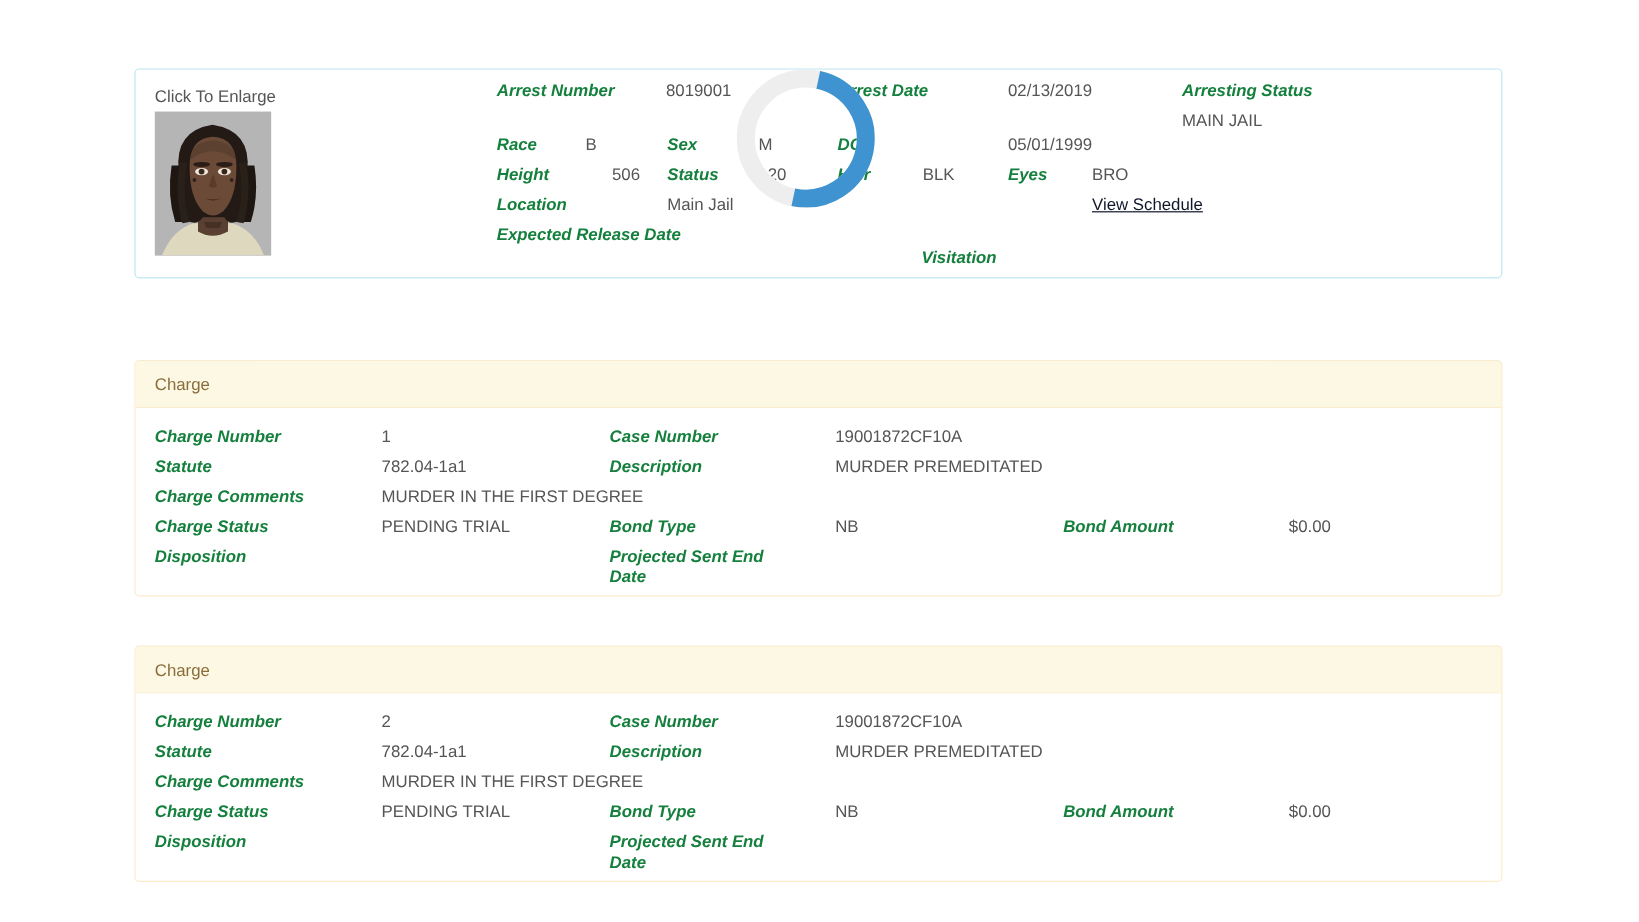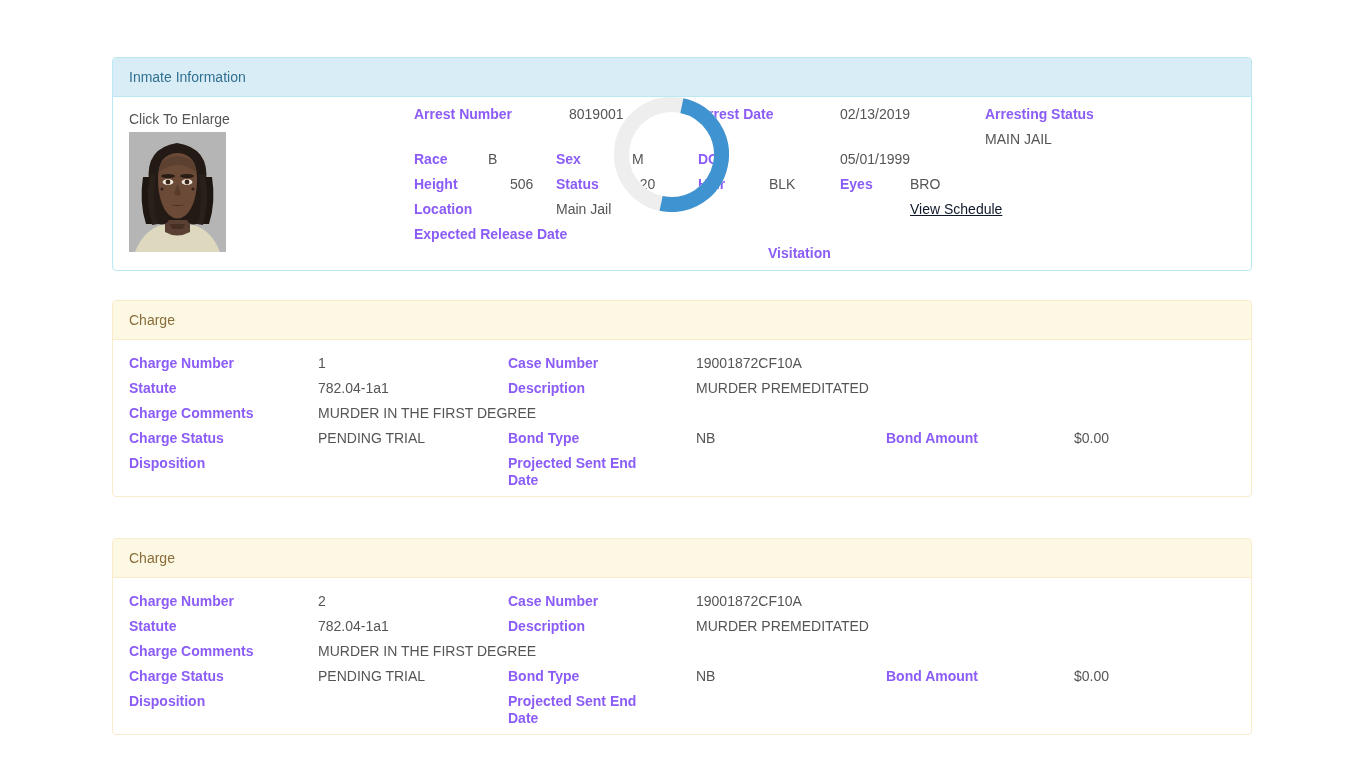--- a/index.html
+++ b/index.html
@@ -98,21 +98,21 @@
   }
   .mugshot svg { display: block; }
 
   
   .fld {
     position: absolute;
     font-size: 14px;
     line-height: 17px;
     white-space: nowrap;
   }
-  .lbl { font-weight: bold; color: #8b5cf6; }
+  .lbl { font-weight: bold; color: #15803d; font-style: italic; }
   .val { color: #555555; font-weight: 400; }
   .val-link { color: #0f172a; cursor: pointer; text-decoration: underline; }
 
   
   .spinner-wrap {
     position: absolute;
     left: 501px;
     top: 0px;
     width: 115px;
     height: 115px;
@@ -142,21 +142,20 @@
   }
   .wrap2 { white-space: normal; width: 130px; }
 </style>
 </head>
 <body>
 
 <div class="page">
 
 
   <div class="panel panel-info" style="top:57px;">
-    <div class="panel-heading">Inmate Information</div>
 
     <div class="panel-body info-body">
 
       <div class="enlarge-label">Click To Enlarge</div>
 
       <div class="mugshot">
         <svg width="97" height="120" viewBox="0 0 97 120">
           <rect x="0" y="0" width="97" height="120" fill="#b5b5b5"></rect>
 
           <path d="M6 120 Q14 99 32 93 L65 93 Q83 99 91 120 Z" fill="#ded8be"></path>
@@ -188,21 +187,21 @@
           <path d="M41 72 Q48.5 76 56 72 Q48.5 74.5 41 72 Z" fill="#3c2419"></path>
 
           <circle cx="33" cy="57" r="1.6" fill="#33211a"></circle>
           <circle cx="64" cy="57" r="1.6" fill="#33211a"></circle>
 
           <path d="M41 92 L56 92 L54 97 L43 97 Z" fill="#40291f" opacity="0.75"></path>
         </svg>
       </div>
 
       <div class="fld lbl" style="left:301px; top:9px;">Arrest Number</div>
-      <div class="fld val" style="left:456px; top:9px;">8019001</div>
+      <div class="fld val" style="left:442px; top:9px;">8019001</div>
 
       <div class="fld lbl" style="left:585px; top:9px;">Arrest Date</div>
       <div class="fld val" style="left:727px; top:9px;">02/13/2019</div>
 
       <div class="fld lbl" style="left:872px; top:9px;">Arresting Status</div>
       <div class="fld val" style="left:872px; top:34px;">MAIN JAIL</div>
 
       <div class="fld lbl" style="left:301px; top:54px;">Race</div>
       <div class="fld val" style="left:375px; top:54px;">B</div>
 

